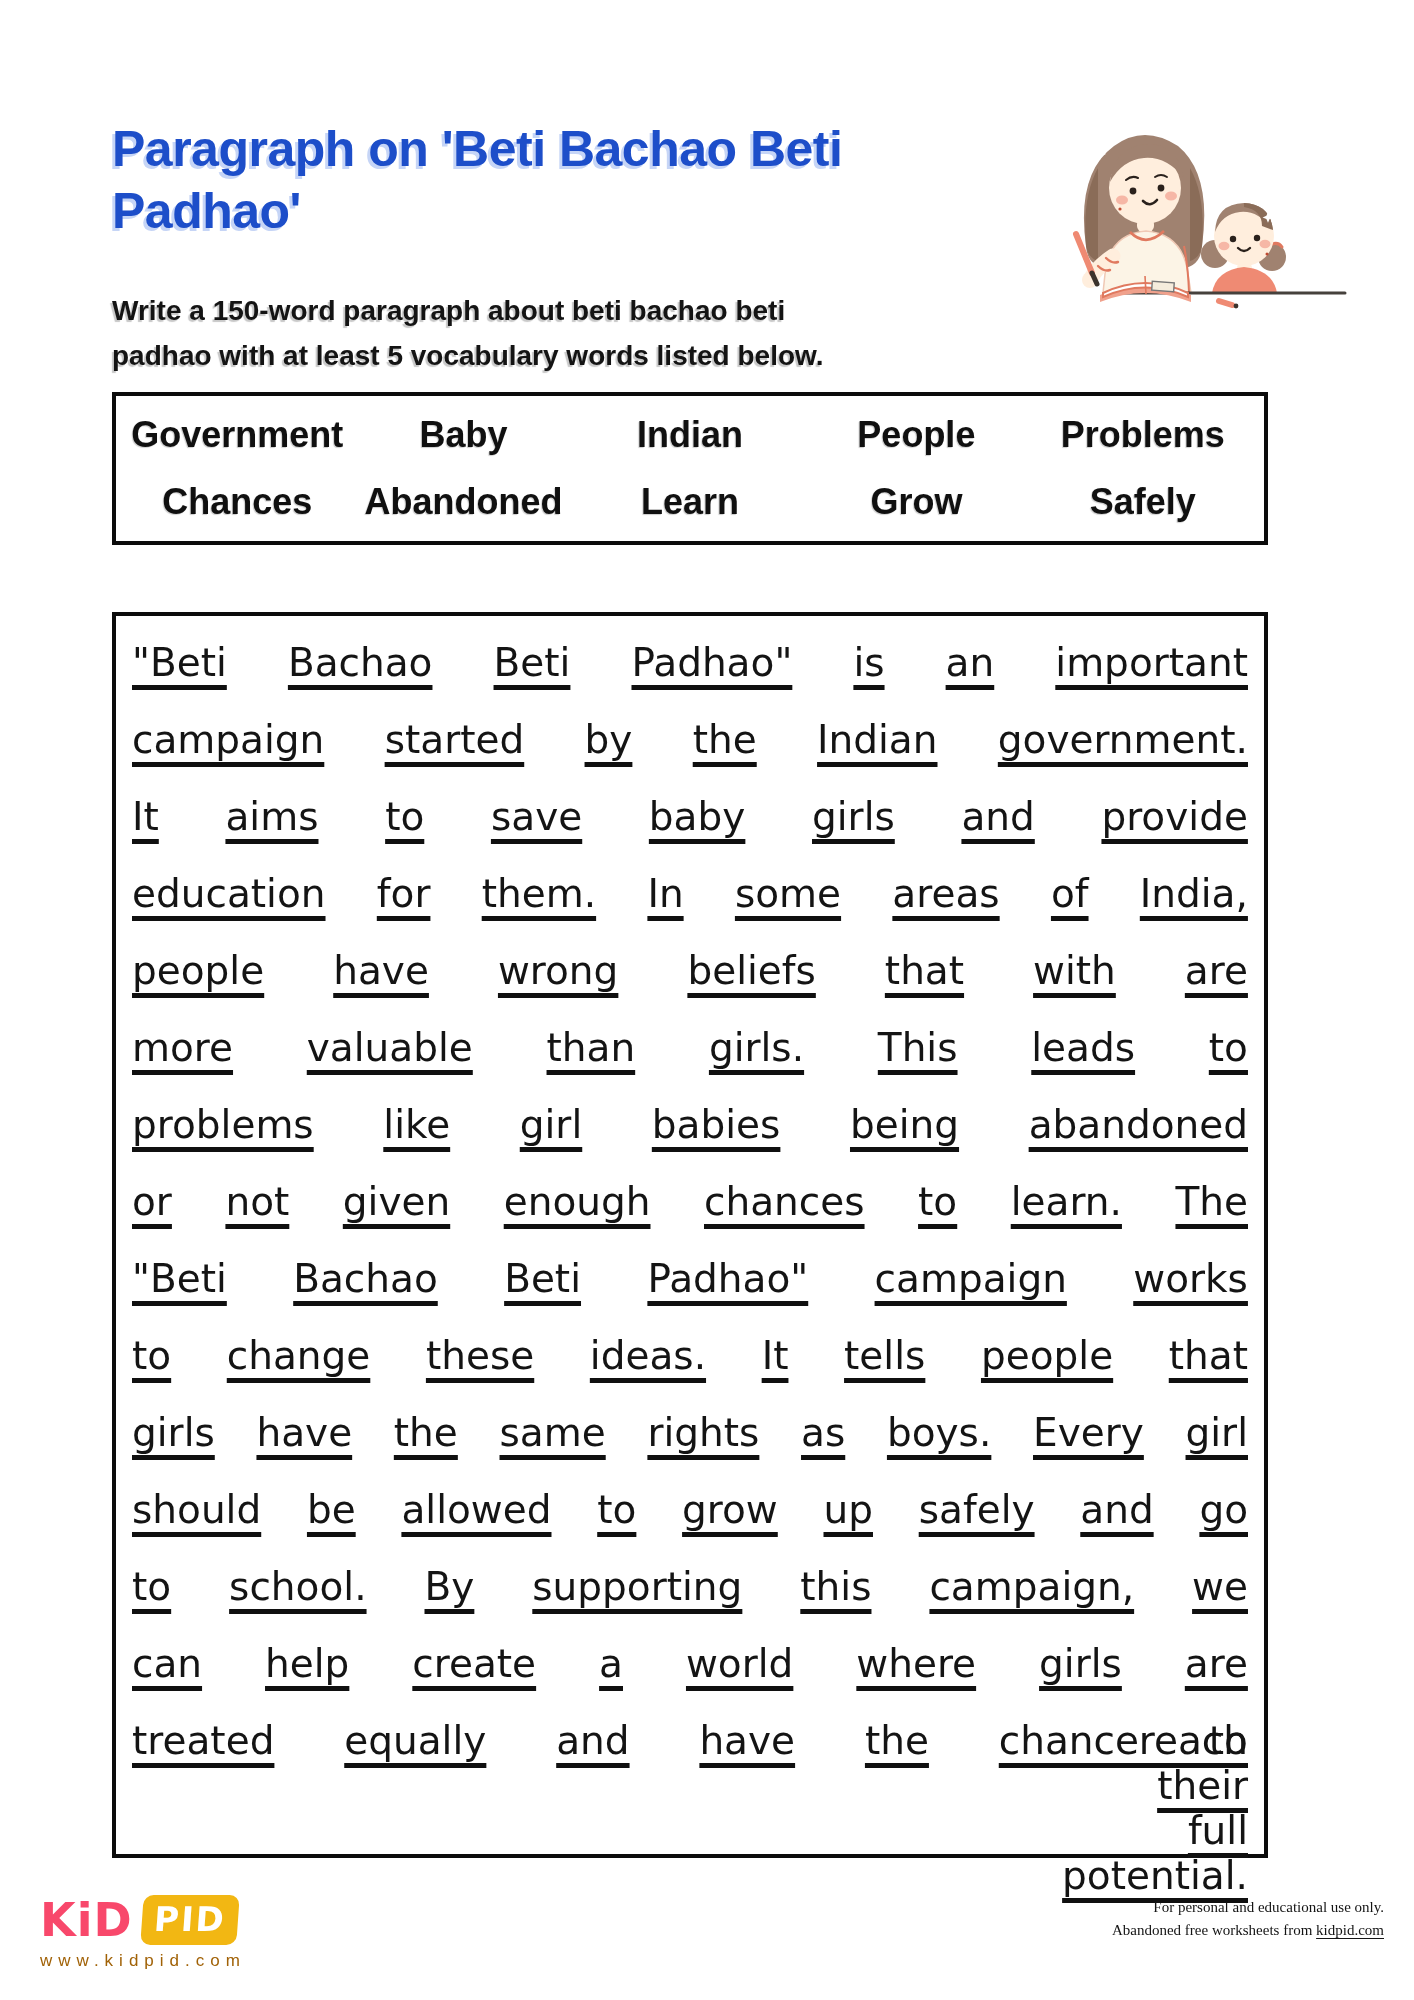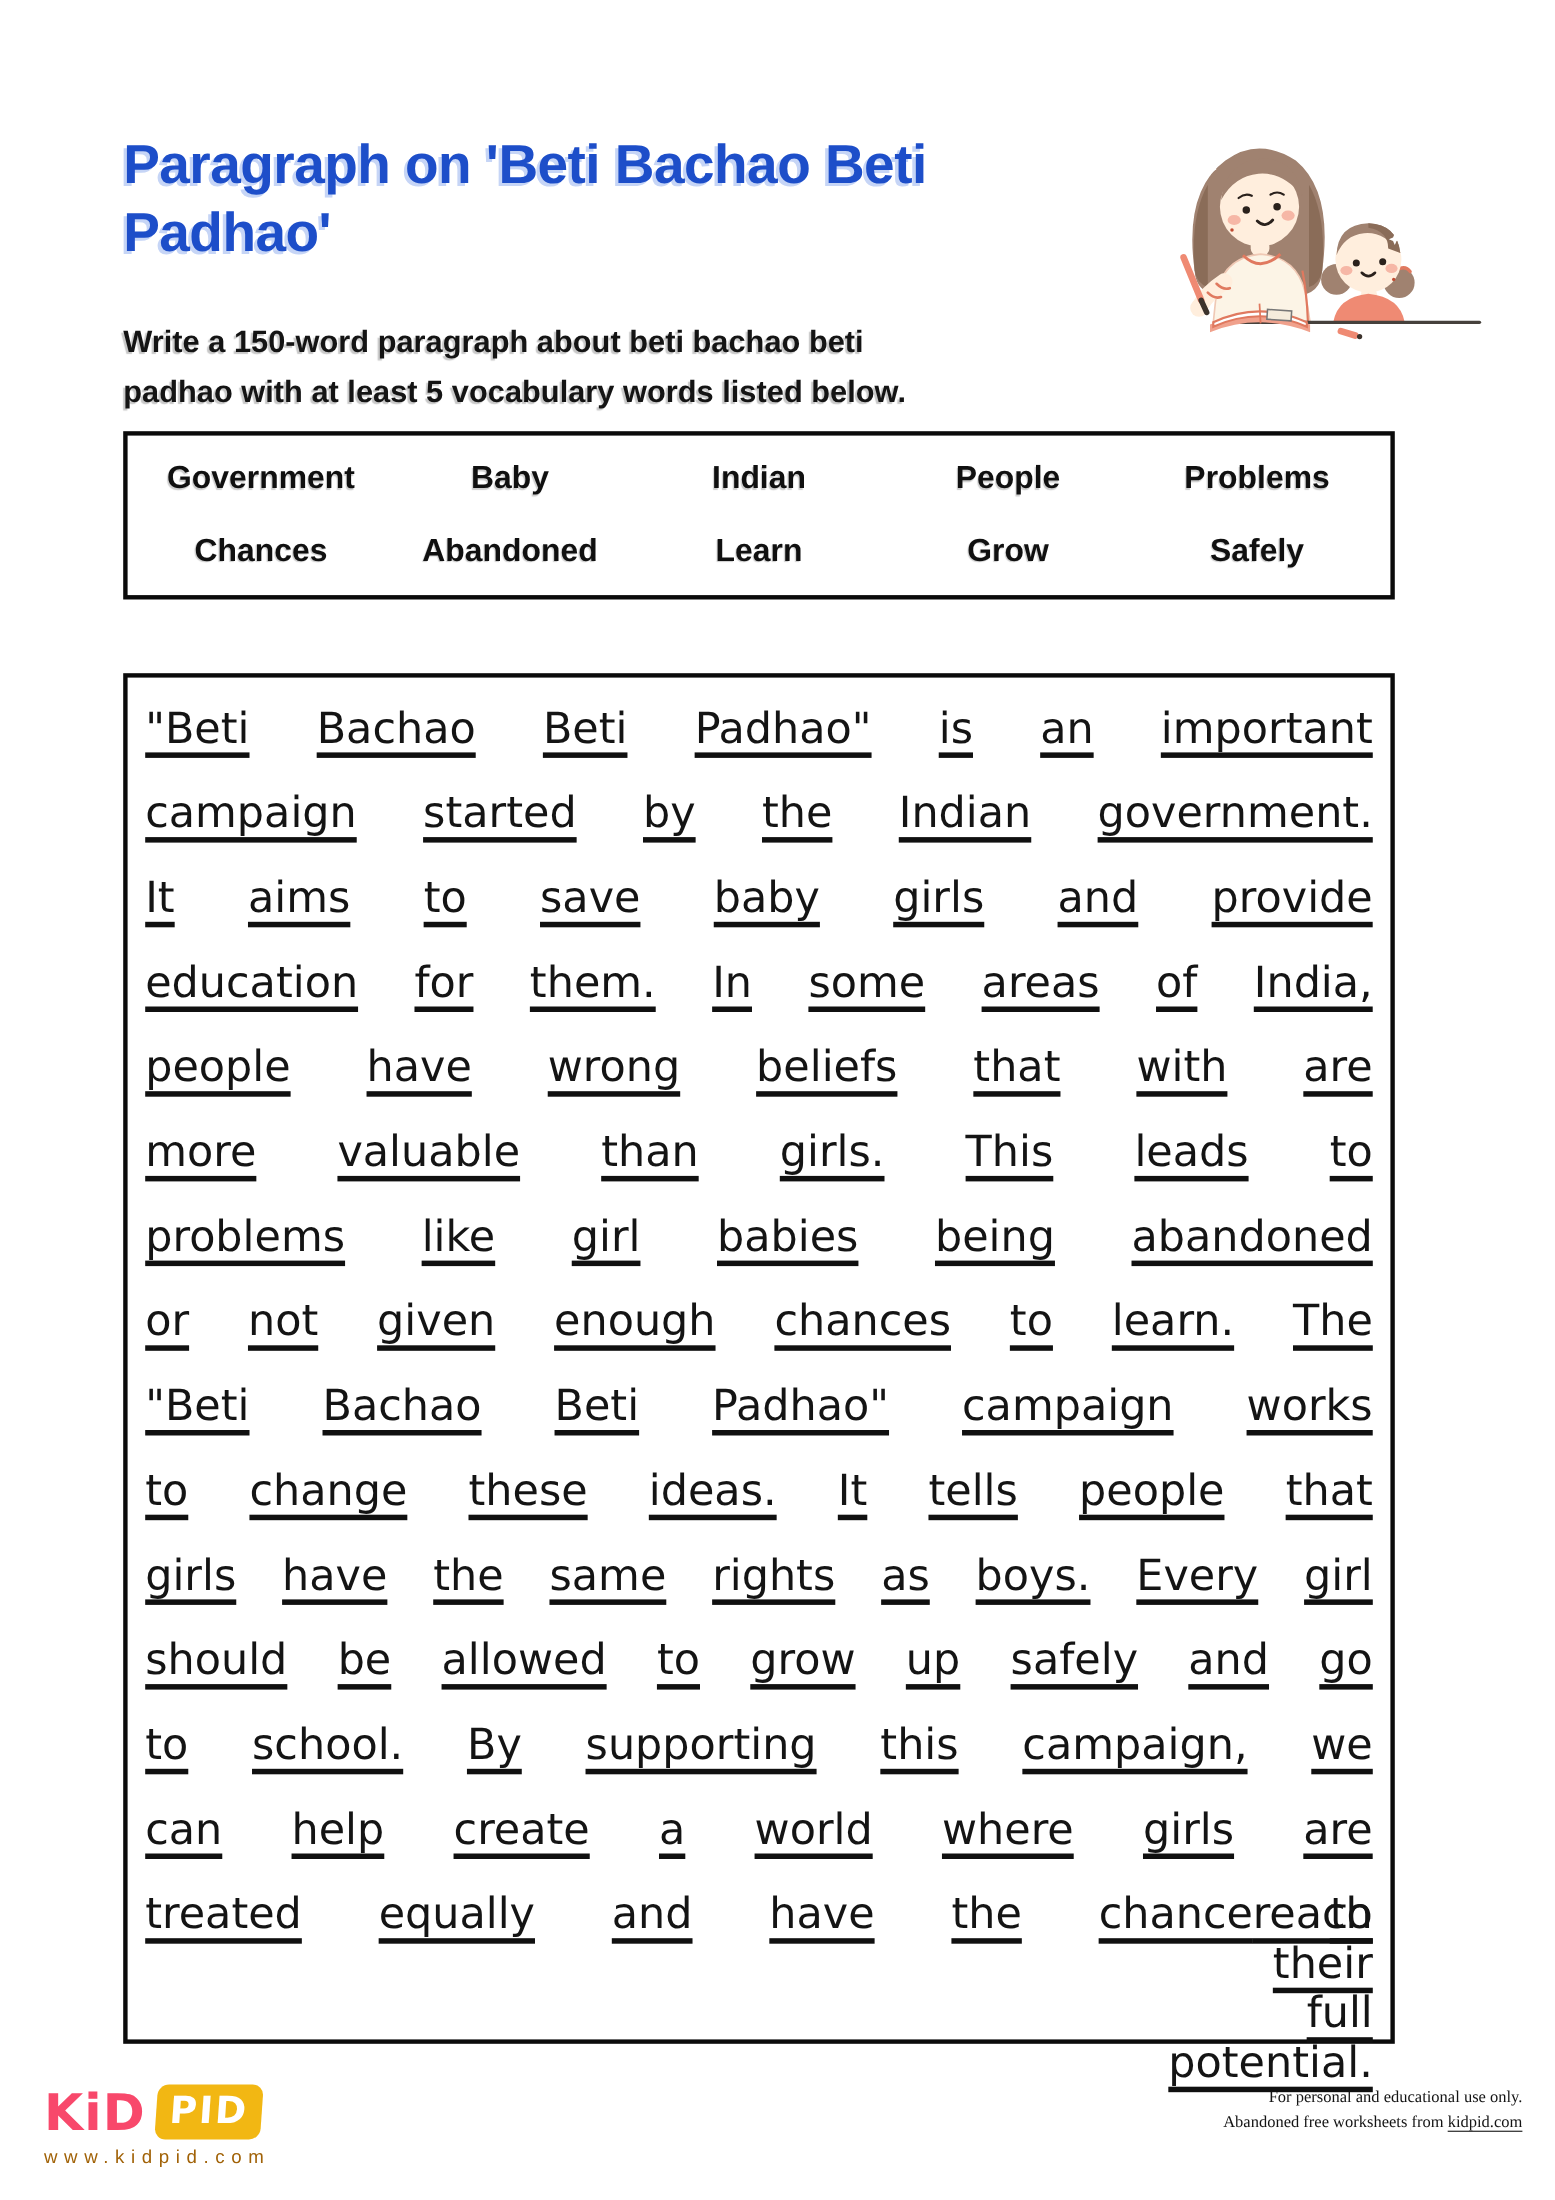--- a/index.html
+++ b/index.html
@@ -25,21 +25,21 @@
   
   .illu{position:absolute;left:1018px;top:96px;width:330px;height:218px;}
   
   .vocab-box{
     position:absolute;left:112px;top:392px;width:1156px;height:153px;
     border:4px solid #0b0b0b;box-sizing:border-box;
     display:grid;grid-template-columns:repeat(5,1fr);grid-template-rows:1fr 1fr;
     align-items:center;justify-items:center;
     padding:6px 8px;
   }
-  .vocab-word{font-size:29px;font-weight:700;color:#101010;text-shadow:-1px 1px 1px rgba(0,0,0,0.2);}
+  .vocab-word{font-size:36px;font-weight:700;color:#101010;text-shadow:-1px 1px 1px rgba(0,0,0,0.2);}
   
   .para-box{
     position:absolute;left:112px;top:612px;width:1156px;height:1246px;
     border:4px solid #0b0b0b;box-sizing:border-box;
     padding:4px 16px 0 16px;
     font-family:"DejaVu Sans",sans-serif;
   }
   .line{
     height:77px;display:flex;justify-content:space-between;align-items:flex-end;
     padding-bottom:12px;box-sizing:border-box;

